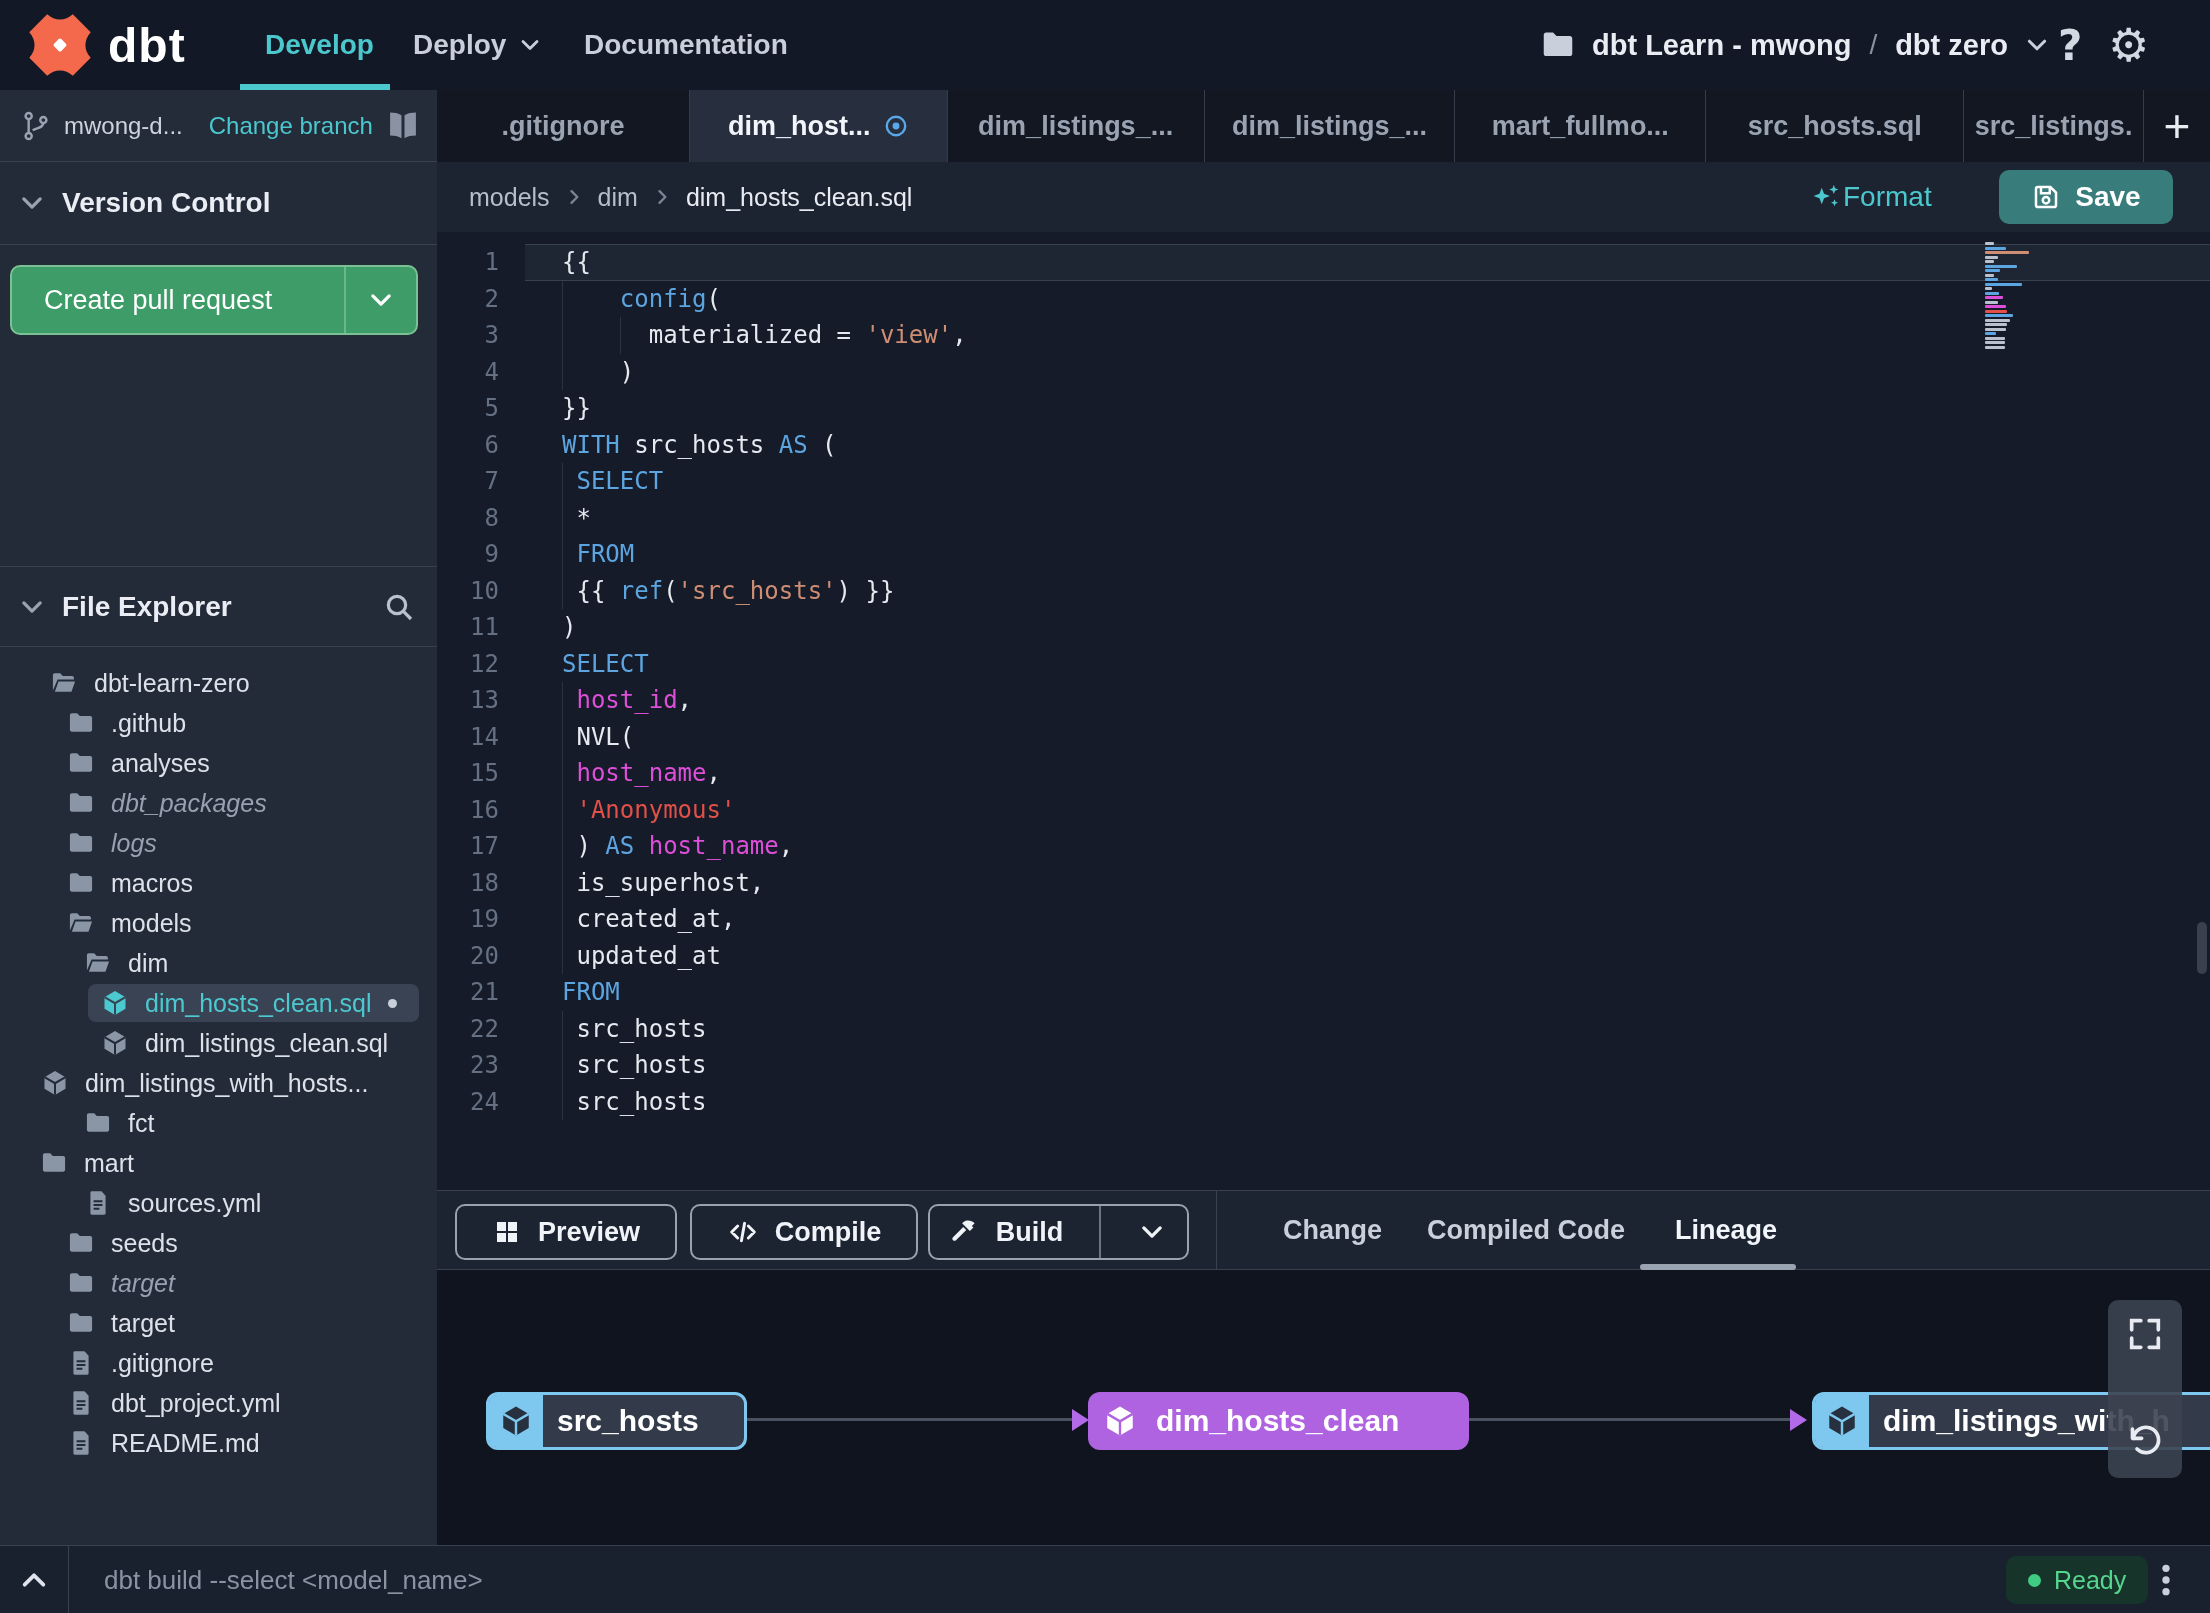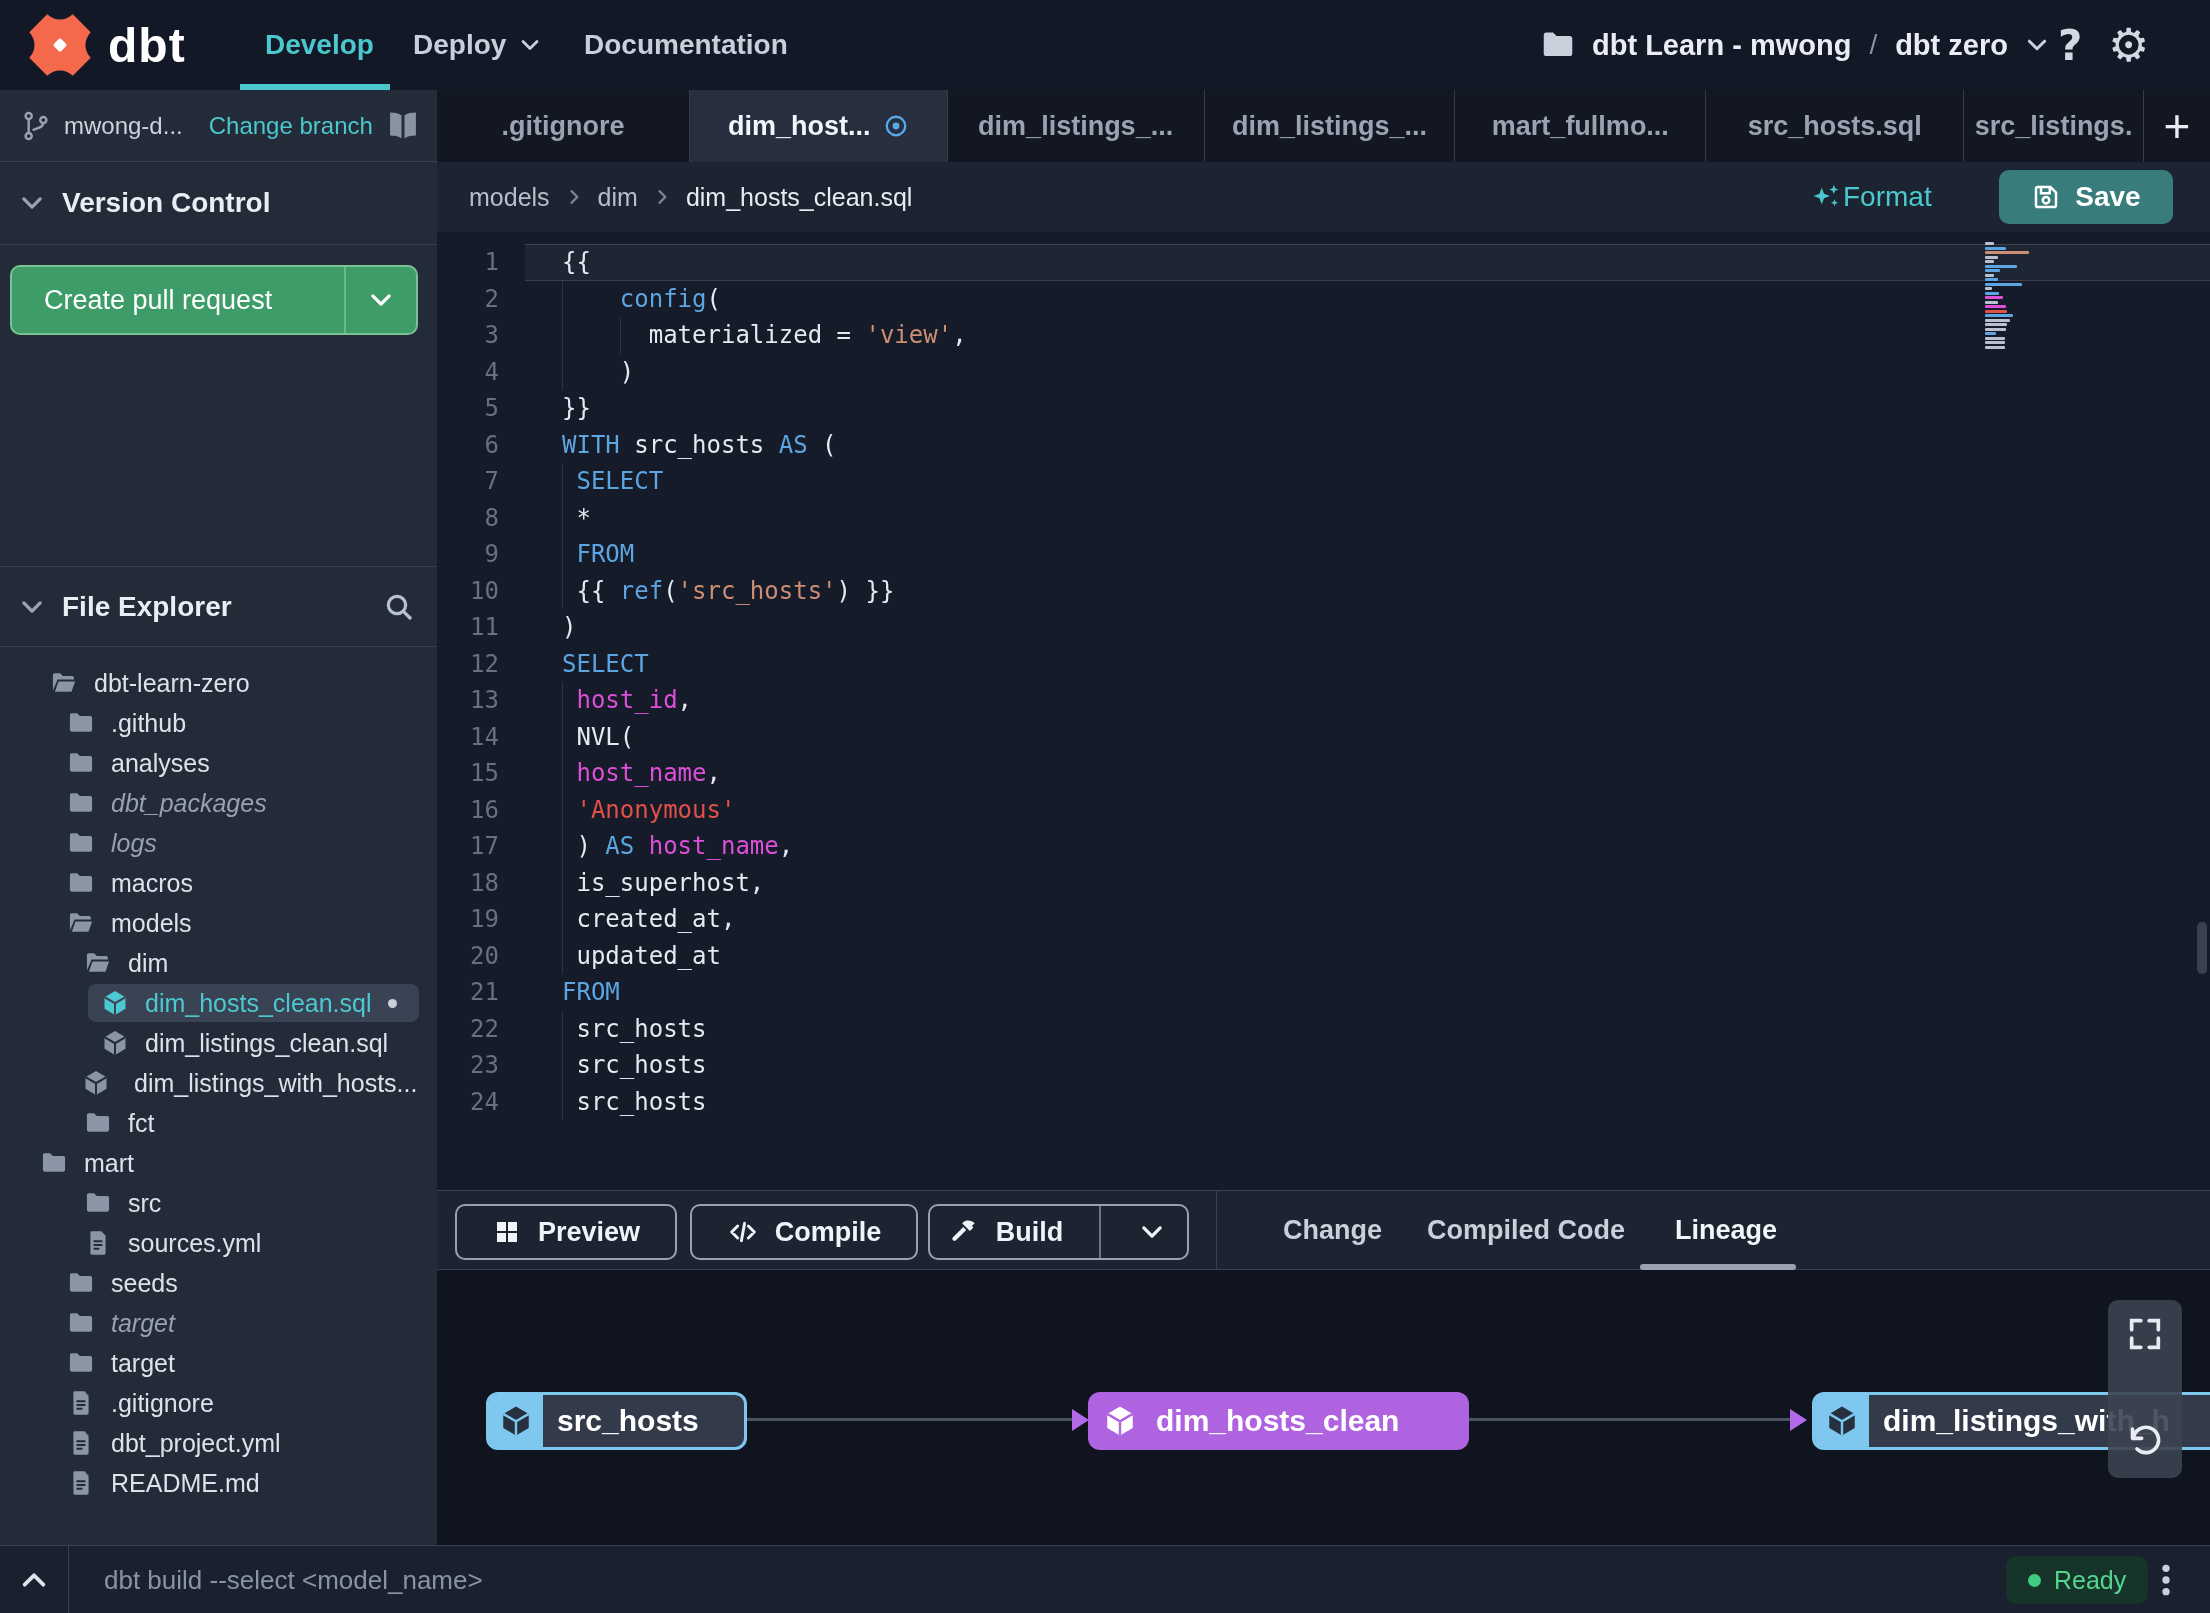--- a/index.html
+++ b/index.html
@@ -329,21 +329,21 @@
           <span class="icon" style="width:28px;height:28px;">
             <svg viewBox="0 0 24 24" fill="currentColor">
               <path d="M12 1.8l9 5.2v10l-9 5.2-9-5.2V7z"></path>
               <g style="stroke:var(--cube-bg,#232A38)" stroke-width="1.7" fill="none">
                 <path d="M3 7l9 5.2L21 7M12 12.2V22"></path>
               </g>
             </svg>
           </span>
           <span class="tlabel">dim_listings_clean.sql</span>
         </div>
-        <div class="tree-row" style="padding-left: 82px; gap: 8px;">
+        <div class="tree-row" style="padding-left: 41px;">
           <span class="icon" style="width:28px;height:28px;">
             <svg viewBox="0 0 24 24" fill="currentColor">
               <path d="M12 1.8l9 5.2v10l-9 5.2-9-5.2V7z"></path>
               <g style="stroke:var(--cube-bg,#232A38)" stroke-width="1.7" fill="none">
                 <path d="M3 7l9 5.2L21 7M12 12.2V22"></path>
               </g>
             </svg>
           </span>
           <span class="tlabel">dim_listings_with_hosts...</span>
         </div>
@@ -355,28 +355,20 @@
           </span>
           <span class="tlabel">fct</span>
         </div>
         <div class="tree-row" style="padding-left: 40px;">
           <span class="icon" style="width:28px;height:28px;">
             <svg viewBox="0 0 24 24" fill="currentColor">
               <path d="M2.5 5.2c0-.9.7-1.6 1.6-1.6h4.6L11 6h8.9c.9 0 1.6.7 1.6 1.6v10.2c0 .9-.7 1.6-1.6 1.6H4.1c-.9 0-1.6-.7-1.6-1.6z"></path>
             </svg>
           </span>
           <span class="tlabel">mart</span>
-        </div>
-        <div class="tree-row" style="padding-left: 84px;">
-          <span class="icon" style="width:28px;height:28px;">
-            <svg viewBox="0 0 24 24" fill="currentColor">
-              <path d="M2.5 5.2c0-.9.7-1.6 1.6-1.6h4.6L11 6h8.9c.9 0 1.6.7 1.6 1.6v10.2c0 .9-.7 1.6-1.6 1.6H4.1c-.9 0-1.6-.7-1.6-1.6z"></path>
-            </svg>
-          </span>
-          <span class="tlabel">src</span>
         </div>
         <div class="tree-row" style="padding-left: 84px;">
           <span class="icon" style="width:28px;height:28px;">
             <svg viewBox="0 0 24 24" fill="currentColor">
               <path d="M5.5 3.2c0-.7.5-1.2 1.2-1.2H15l3.5 3.7v15.1c0 .7-.5 1.2-1.2 1.2H6.7c-.7 0-1.2-.5-1.2-1.2z"></path>
               <g style="stroke:var(--cube-bg,#232A38)" stroke-width="1.6">
                 <path d="M8.2 10.5h7.6M8.2 13.7h7.6M8.2 16.9h5"></path>
               </g>
             </svg>
           </span>

